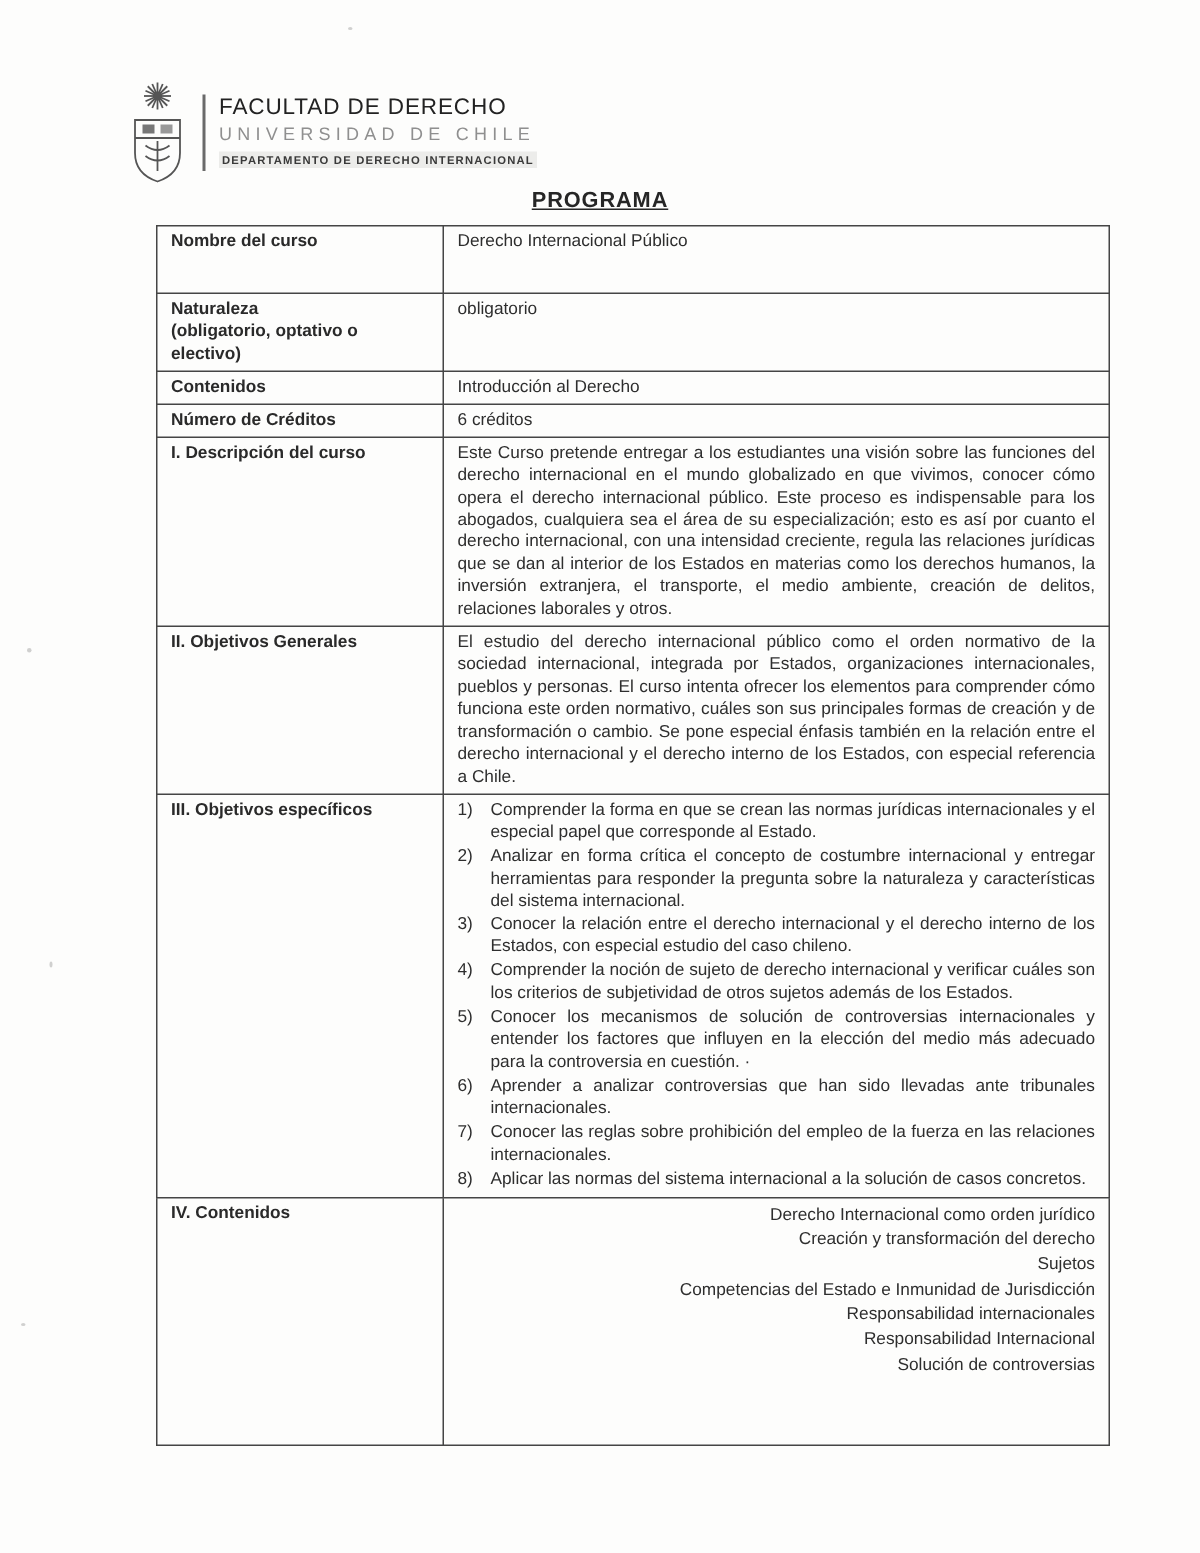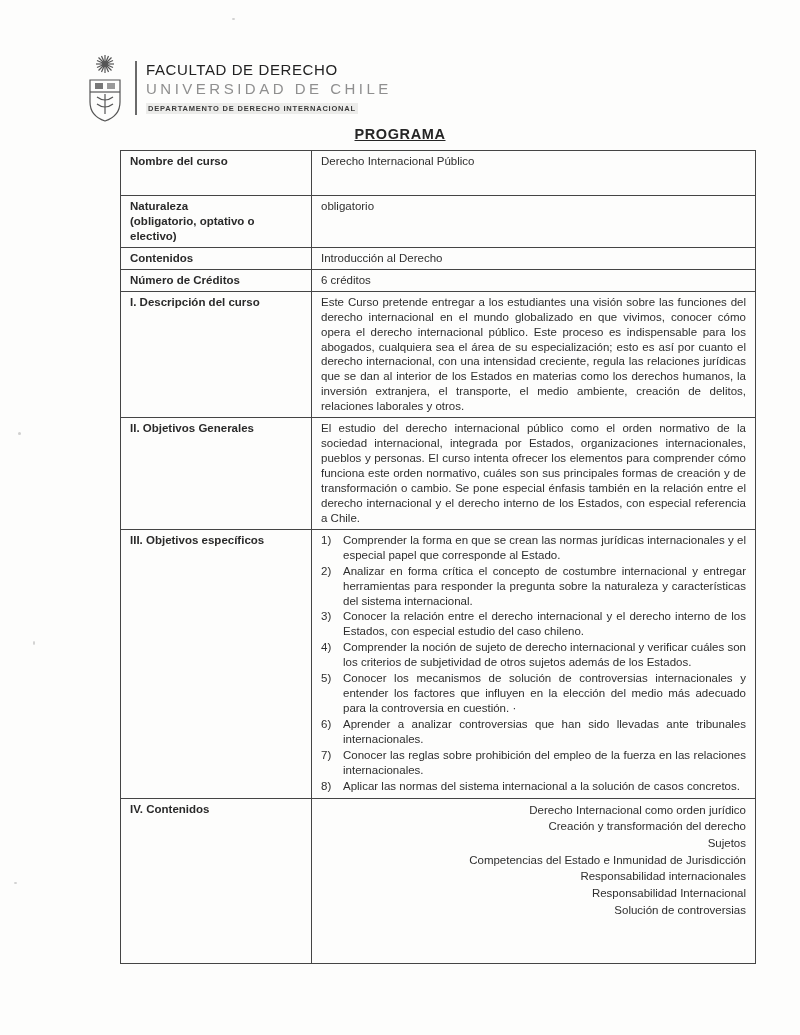--- a/index.html
+++ b/index.html
@@ -28,21 +28,21 @@
     margin-left:7px;
     padding-left:9px;
   }
   .faculty {
     font-size:15px;
     font-weight:normal;
     color:#222;
     letter-spacing:0.6px;
   }
   .university {
-    font-size:15px;
+    font-size:12px;
     color:#8f8f8f;
     letter-spacing:3.5px;
     margin-top:2px;
   }
   .department {
     font-size:7.5px;
     font-weight:bold;
     color:#3a3a3a;
     letter-spacing:0.8px;
     margin-top:4px;
@@ -62,21 +62,21 @@
     font-weight:bold;
     letter-spacing:0.6px;
     text-decoration:underline;
     color:#262626;
   }
 
   
   table.program {
     position:absolute;
     top:150px;
-    left:120px;
+    left:104px;
     width:636px;
     border-collapse:collapse;
     font-size:11.5px;
     color:#2e2e2e;
   }
   table.program td {
     border:1px solid #454545;
     vertical-align:top;
     padding:3px 9px;
     line-height:1.3;

